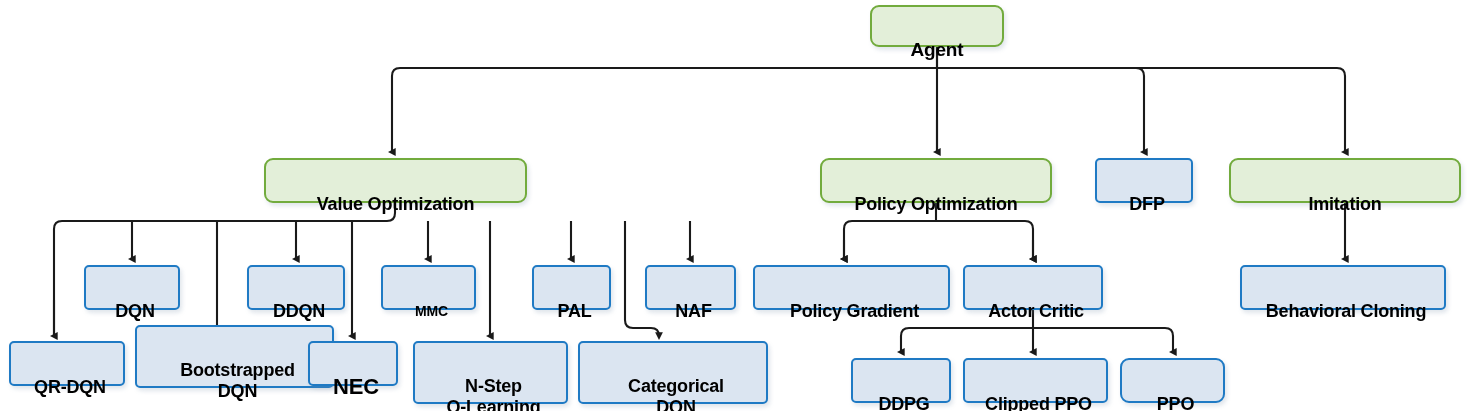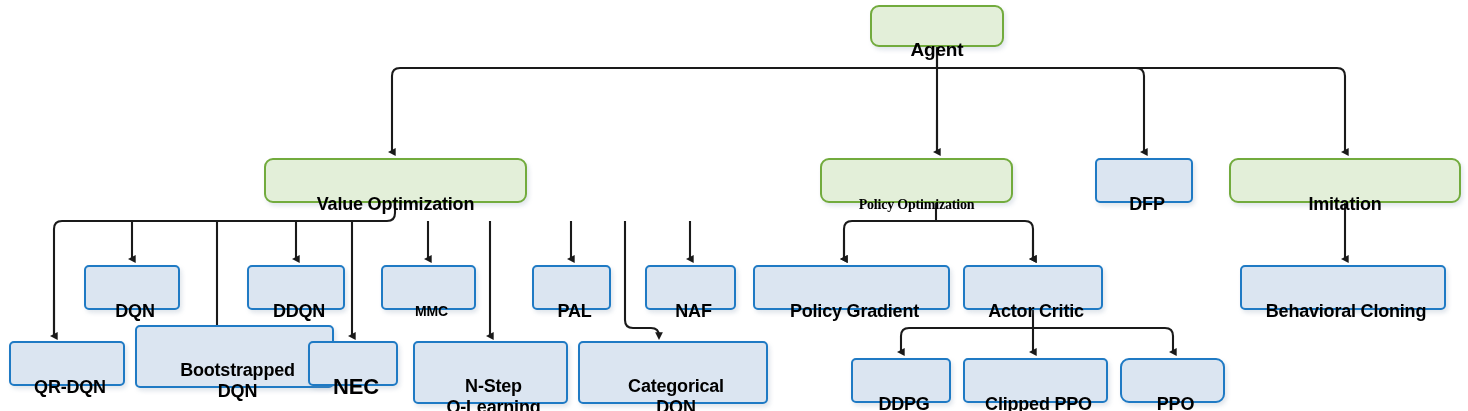--- a/index.html
+++ b/index.html
@@ -99,21 +99,21 @@
       </g>
   </svg>
 
   <div id="node-layer">
       <div class="node-box node-green" style="left: 870px; top: 5px; width: 134px; height: 42px; font-size: 19px;">
         <span class="node-label">Agent</span>
       </div>
       <div class="node-box node-green" style="left: 264px; top: 158px; width: 263px; height: 45px; font-size: 18px;">
         <span class="node-label">Value Optimization</span>
       </div>
-      <div class="node-box node-green" style="left: 820px; top: 158px; width: 193px; height: 45px; font-size: 14px; font-family: Liberation Serif, serif;">
+      <div class="node-box node-green" style="left: 820px; top: 158px; width: 232px; height: 45px; font-size: 18px;">
         <span class="node-label">Policy Optimization</span>
       </div>
       <div class="node-box node-blue" style="left: 1095px; top: 158px; width: 98px; height: 45px; font-size: 18px;">
         <span class="node-label">DFP</span>
       </div>
       <div class="node-box node-green" style="left: 1229px; top: 158px; width: 232px; height: 45px; font-size: 18px;">
         <span class="node-label">Imitation</span>
       </div>
       <div class="node-box node-blue" style="left: 84px; top: 265px; width: 96px; height: 45px; font-size: 18px;">
         <span class="node-label">DQN</span>

